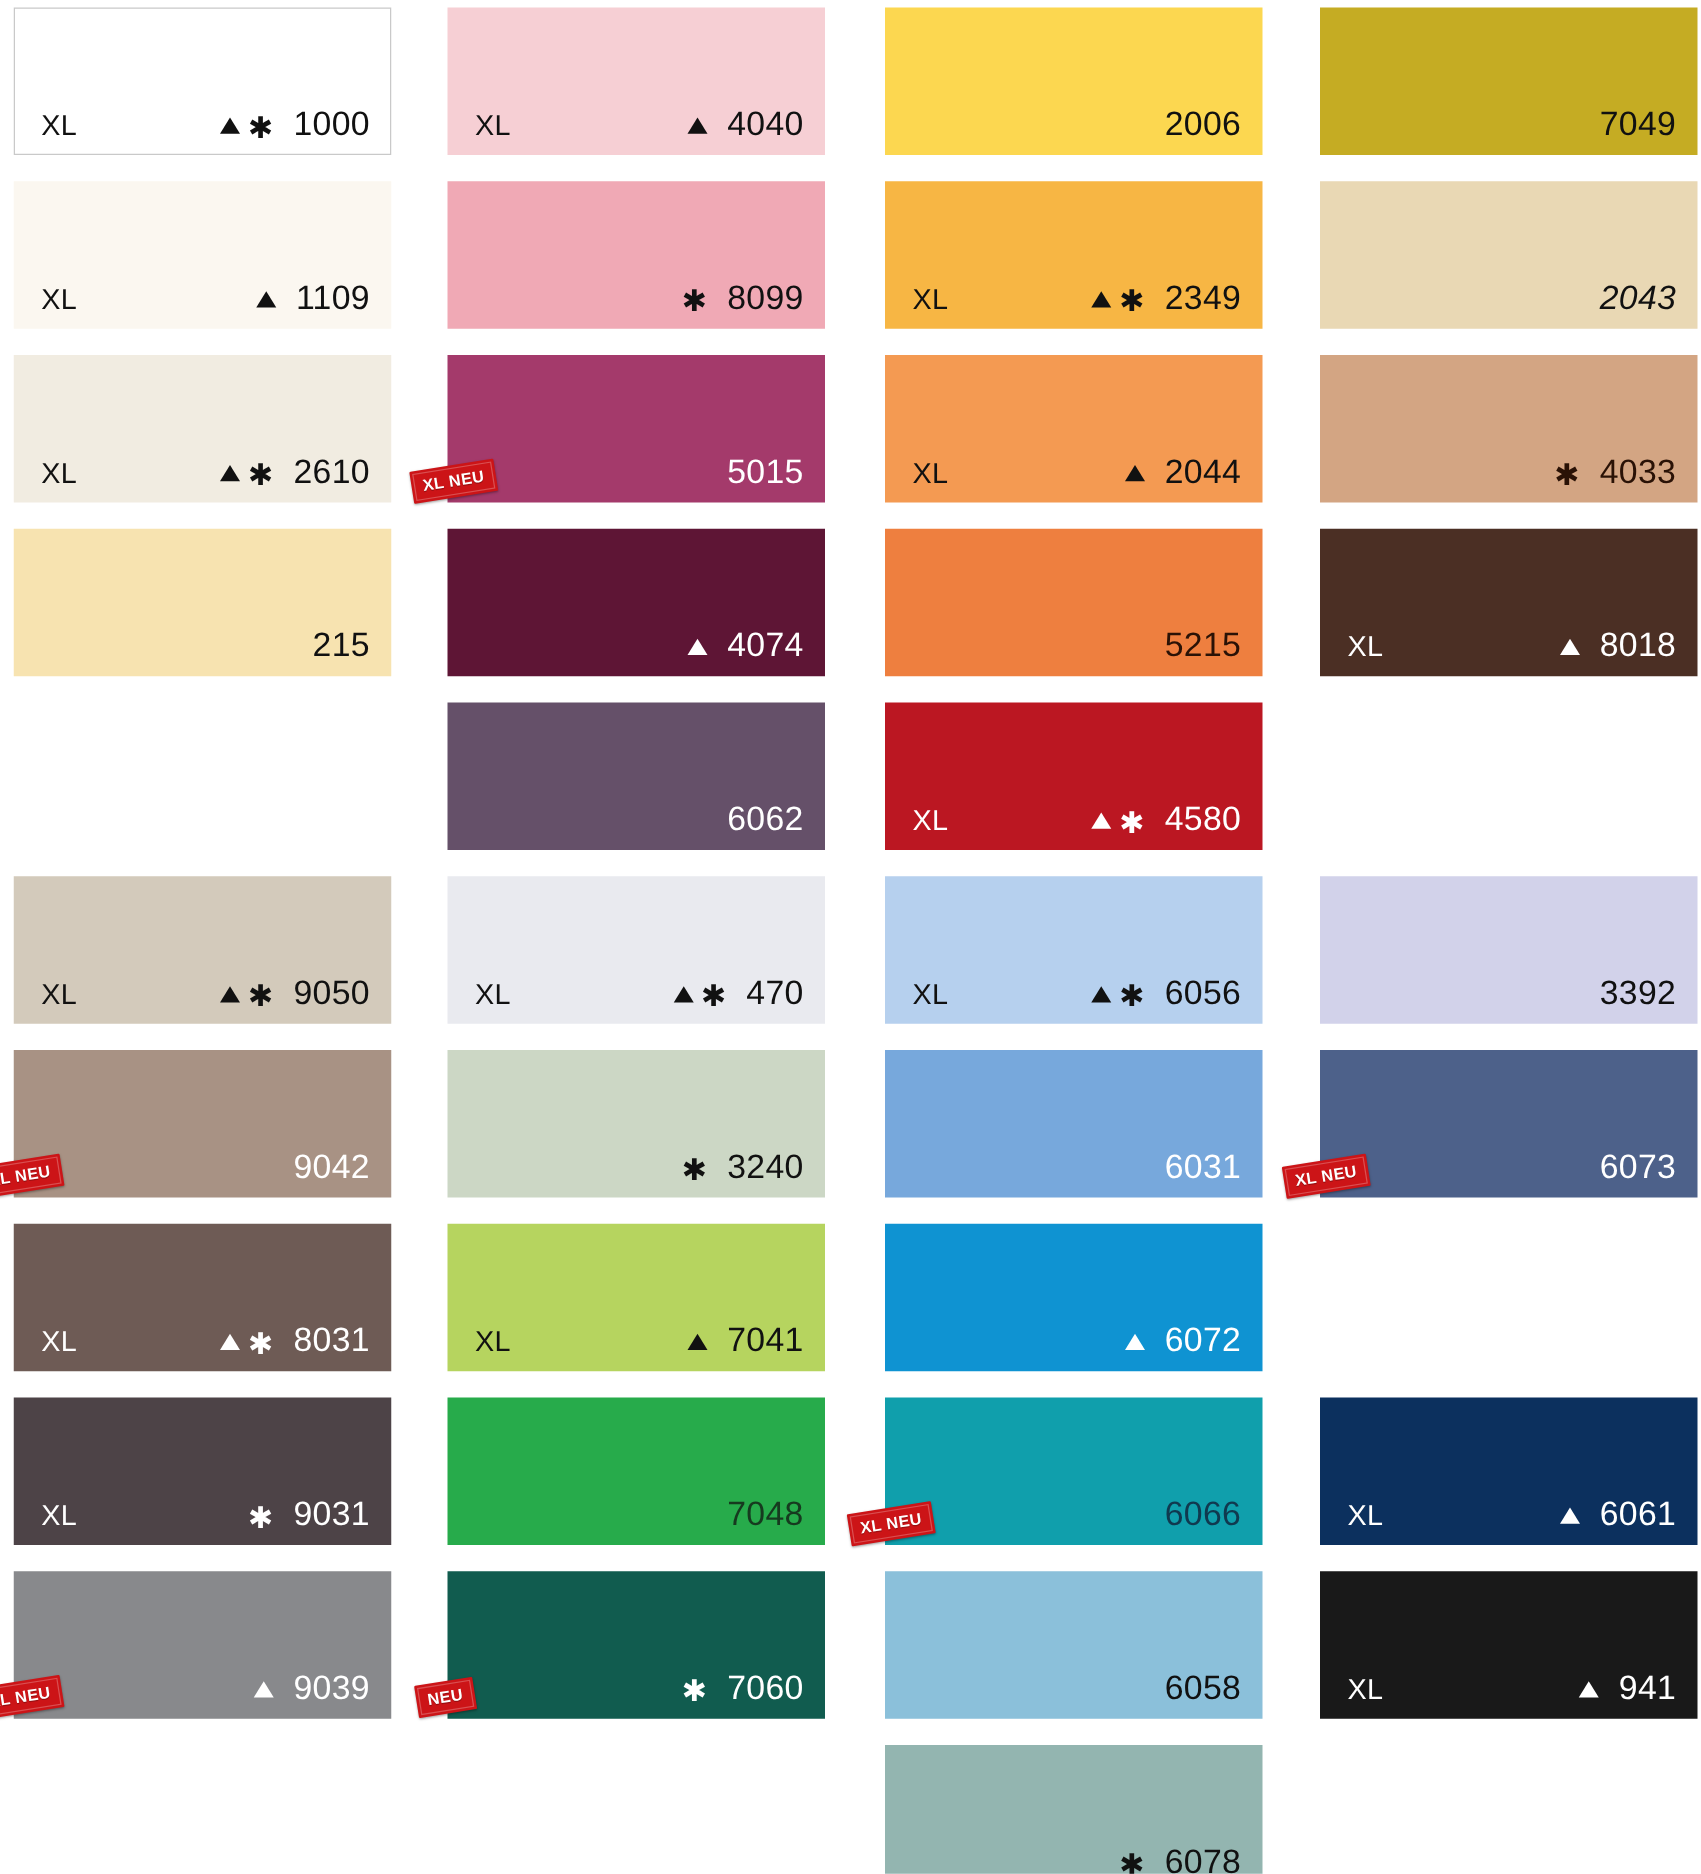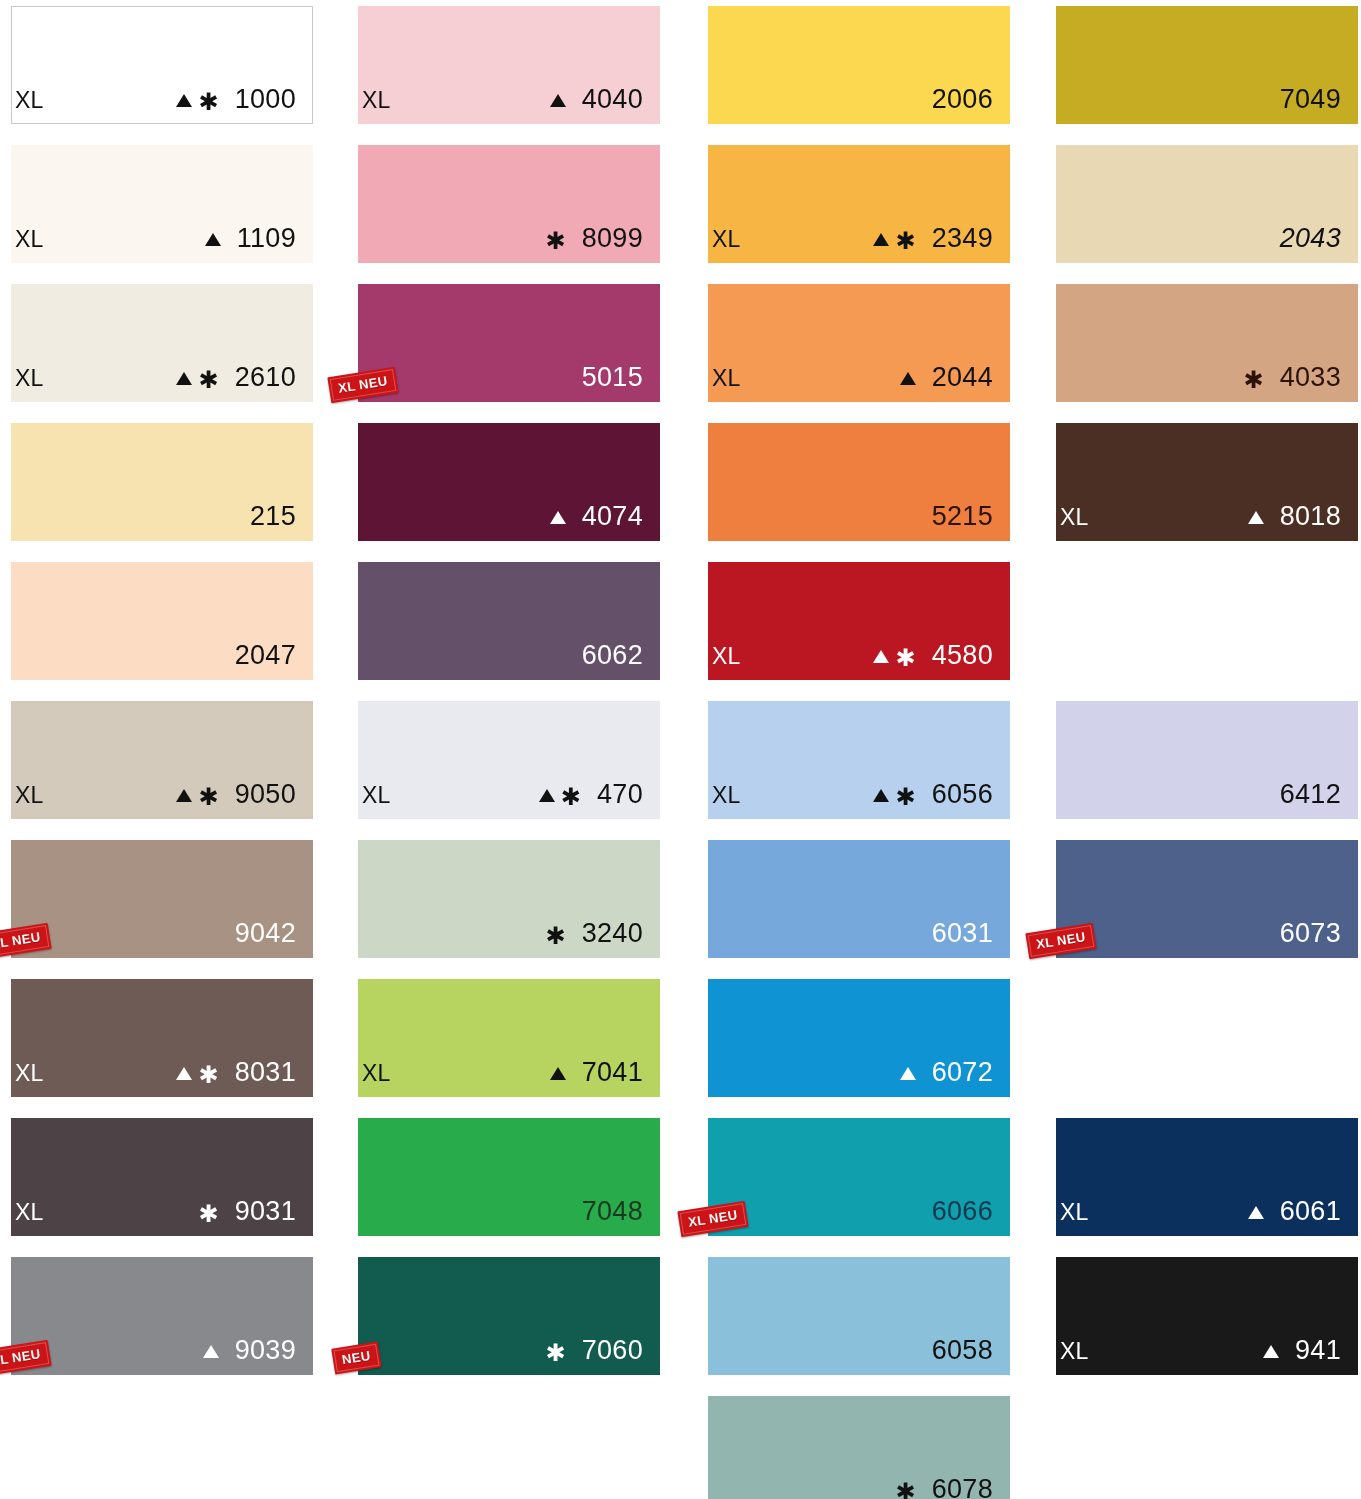--- a/index.html
+++ b/index.html
@@ -33,21 +33,21 @@
     position:absolute;
     left:0;right:0;bottom:11px;
     display:flex;
     align-items:baseline;
     font-size:23px;
     line-height:1;
     letter-spacing:0.2px;
     pointer-events:none;
   }
   .xl{
-    margin-left:4px;
+    margin-left:22px;
     font-size:23px;
     min-width:34px;
   }
   .spacer{flex:1 1 auto;}
   .marks{
     display:inline-flex;
     align-items:baseline;
     gap:6px;
     margin-right:16px;
     font-size:20px;
@@ -140,29 +140,20 @@
     </div>
     <div class="swatch" style="left: 11px; top: 423px;">
       <div class="fill" style="background: rgb(247, 227, 176);"></div>
       <div class="row-label" style="color: rgb(17, 17, 17);">
         <span class="xl"></span>
         <span class="spacer"></span>
         <span class="marks"></span>
         <span class="num">215</span>
       </div>
     </div>
-    <div class="swatch" style="left: 11px; top: 562px;">
-      <div class="fill" style="background: rgb(252, 220, 194);"></div>
-      <div class="row-label" style="color: rgb(17, 17, 17);">
-        <span class="xl"></span>
-        <span class="spacer"></span>
-        <span class="marks"></span>
-        <span class="num">2047</span>
-      </div>
-    </div>
     <div class="swatch" style="left: 11px; top: 701px;">
       <div class="fill" style="background: rgb(211, 202, 187);"></div>
       <div class="row-label" style="color: rgb(17, 17, 17);">
         <span class="xl">XL</span>
         <span class="spacer"></span>
         <span class="marks">
           <span class="tri"></span>
           <span class="ast">✱</span>
         </span>
         <span class="num">9050</span>
@@ -474,21 +465,21 @@
         </span>
         <span class="num">8018</span>
       </div>
     </div>
     <div class="swatch" style="left: 1056px; top: 701px;">
       <div class="fill" style="background: rgb(210, 210, 234);"></div>
       <div class="row-label" style="color: rgb(17, 17, 17);">
         <span class="xl"></span>
         <span class="spacer"></span>
         <span class="marks"></span>
-        <span class="num">6412</span>
+        <span class="num">3392</span>
       </div>
     </div>
     <div class="swatch" style="left: 1056px; top: 840px;">
       <div class="fill" style="background: rgb(77, 97, 138);"></div>
       <div class="row-label" style="color: rgb(255, 255, 255);">
         <span class="xl"></span>
         <span class="spacer"></span>
         <span class="marks"></span>
         <span class="num">6073</span>
       </div>

